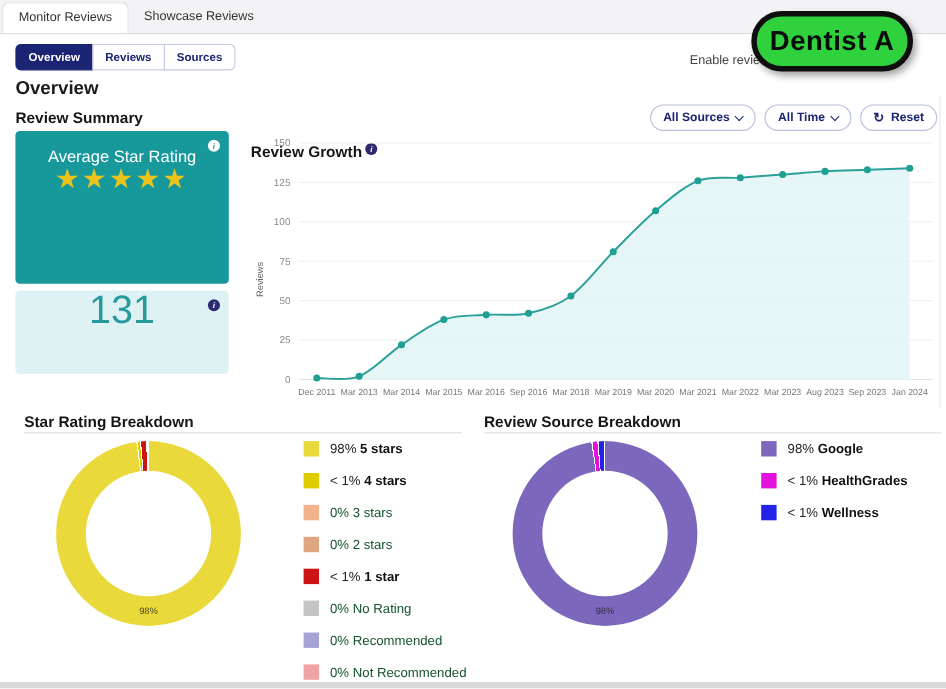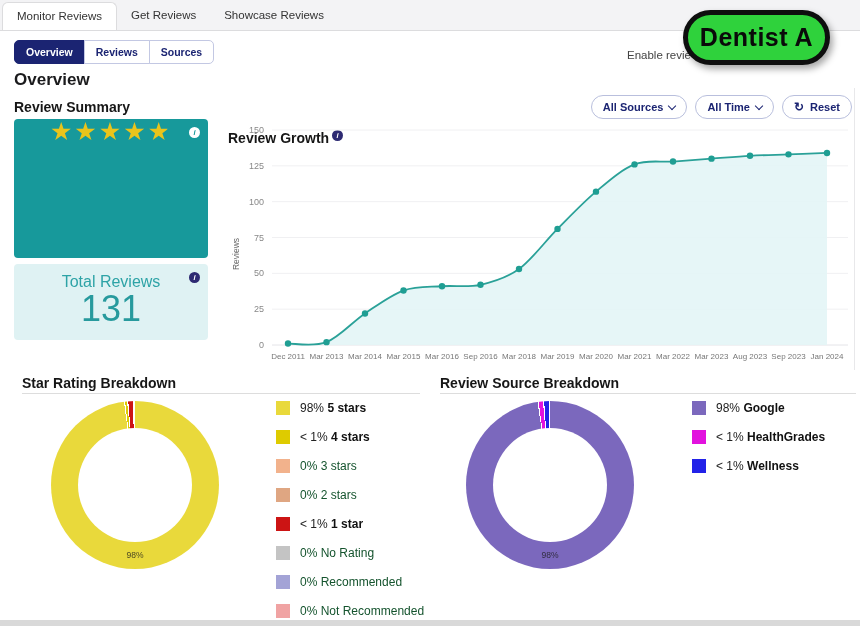--- a/index.html
+++ b/index.html
@@ -89,49 +89,48 @@
   .lrow.muted .ltxt, .lrow.muted .ltxt b { color:#14532d; font-weight:400; }
   
   .bottom-strip { position:absolute; left:0; top:620px; width:860px; height:6px; background:#d9d9d9; }
   .right-edge { position:absolute; left:854px; top:88px; width:1px; height:282px; background:#e8e8ea; }
 </style>
 </head>
 <body>
 
 <div class="topbar">
   <div class="wtab active">Monitor Reviews</div>
-  <div class="wtab">Get Reviews</div>
   <div class="wtab">Showcase Reviews</div>
 </div>
 
 <div class="subtabs">
   <div class="stab active">Overview</div>
   <div class="stab">Reviews</div>
   <div class="stab">Sources</div>
 </div>
 <span class="enable-label">Enable revie</span>
 
 <div class="badge">
   <span>Dentist A</span>
 </div>
 
 <div class="page-title">Overview</div>
 
 <div class="sec-h" id="h-summary">Review Summary</div>
 
 <div class="avg-card">
   <span class="info white">i</span>
+  <div class="avg-title">Average Star Rating</div>
   <div class="stars">
     <span>★★★★</span><span class="star-part">★</span>
   </div>
 </div>
 
 <div class="tot-card">
   <span class="info">i</span>
-  <div class="tot-title">Total Reviews</div>
   <div class="tot-value">131</div>
 </div>
 
 <div class="sec-h" id="h-growth">
   <span>Review Growth</span><span class="info sup">i</span>
 </div>
 
 <div class="filters">
   <div class="pill">
     <span>All Sources</span>

